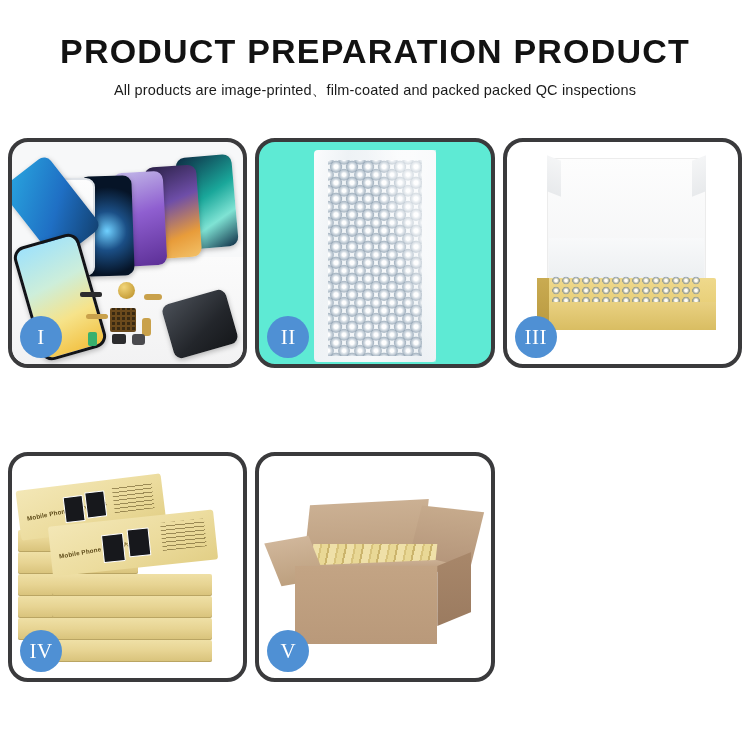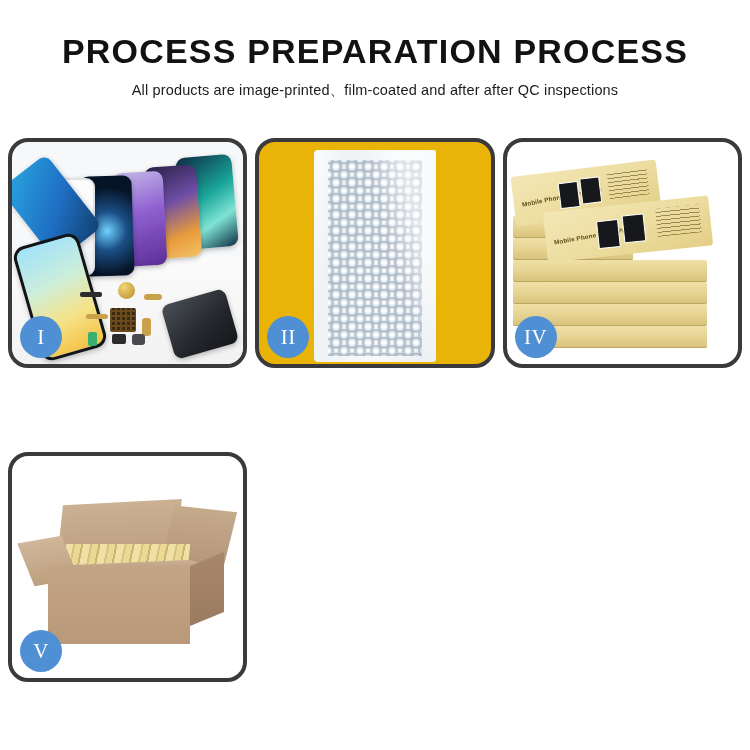--- a/index.html
+++ b/index.html
@@ -161,21 +161,21 @@
       repeating-linear-gradient(90deg, #6b4a1c 0 2px, transparent 2px 5px),
       repeating-linear-gradient(0deg, #6b4a1c 0 2px, transparent 2px 5px),
       #3a2a12;
     border-radius: 2px;
   }
   .flex-cbl {
     position: absolute; background: #c9a14b; border-radius: 3px;
   }
 
   
-  .p2 { background: #eab308; }
+  .p2 { background: #5eead4; }
   .wrapbag {
     position: absolute;
     left: 50%;
     transform: translateX(-50%);
     top: 8px;
     width: 122px;
     height: 212px;
     background: linear-gradient(100deg,#fbfcfd 0%,#eef2f5 22%,#f7f9fb 60%,#e9eef2 100%);
     border-radius: 4px;
   }
@@ -348,22 +348,22 @@
     transform: rotate(-12deg);
     border-radius: 3px;
   }
 </style>
 </head>
 <body>
 
 <div class="page">
 
   <div class="header">
-    <div class="title">PROCESS PREPARATION PROCESS</div>
-    <div class="subtitle">All products are image-printed、film-coated and after after QC inspections</div>
+    <div class="title">PRODUCT PREPARATION PRODUCT</div>
+    <div class="subtitle">All products are image-printed、film-coated and packed packed QC inspections</div>
   </div>
 
   <div class="grid">
 
     <div class="panel p1">
       <div class="panel-photo">
         <div class="floor"></div>
         <div class="scr scr-a"></div>
         <div class="scr scr-b"></div>
         <div class="scr scr-c"></div>
@@ -389,20 +389,33 @@
       <div class="panel-photo">
         <div class="wrapbag">
           <div class="bubbles"></div>
           <div class="bubbles2"></div>
           <div class="bag-sheen"></div>
         </div>
       </div>
       <div class="badge">II</div>
     </div>
 
+    <div class="panel p3">
+      <div class="panel-photo">
+        <div class="lid3"></div>
+        <div class="lid3-flapL"></div>
+        <div class="lid3-flapR"></div>
+        <div class="foam3"></div>
+        <div class="tray3"></div>
+        <div class="bub3"></div>
+        <div class="tray3-front"></div>
+        <div class="tray3-sideL"></div>
+      </div>
+      <div class="badge">III</div>
+    </div>
 
     <div class="panel p4">
       <div class="panel-photo">
 
         <div class="kbox" style="left:6px; top:74px; width:120px;"></div>
         <div class="kbox" style="left:6px; top:96px; width:120px;"></div>
         <div class="kbox" style="left:6px; top:118px; width:120px;"></div>
         <div class="kbox" style="left:6px; top:140px; width:120px;"></div>
         <div class="kbox" style="left:6px; top:162px; width:120px;"></div>
 

